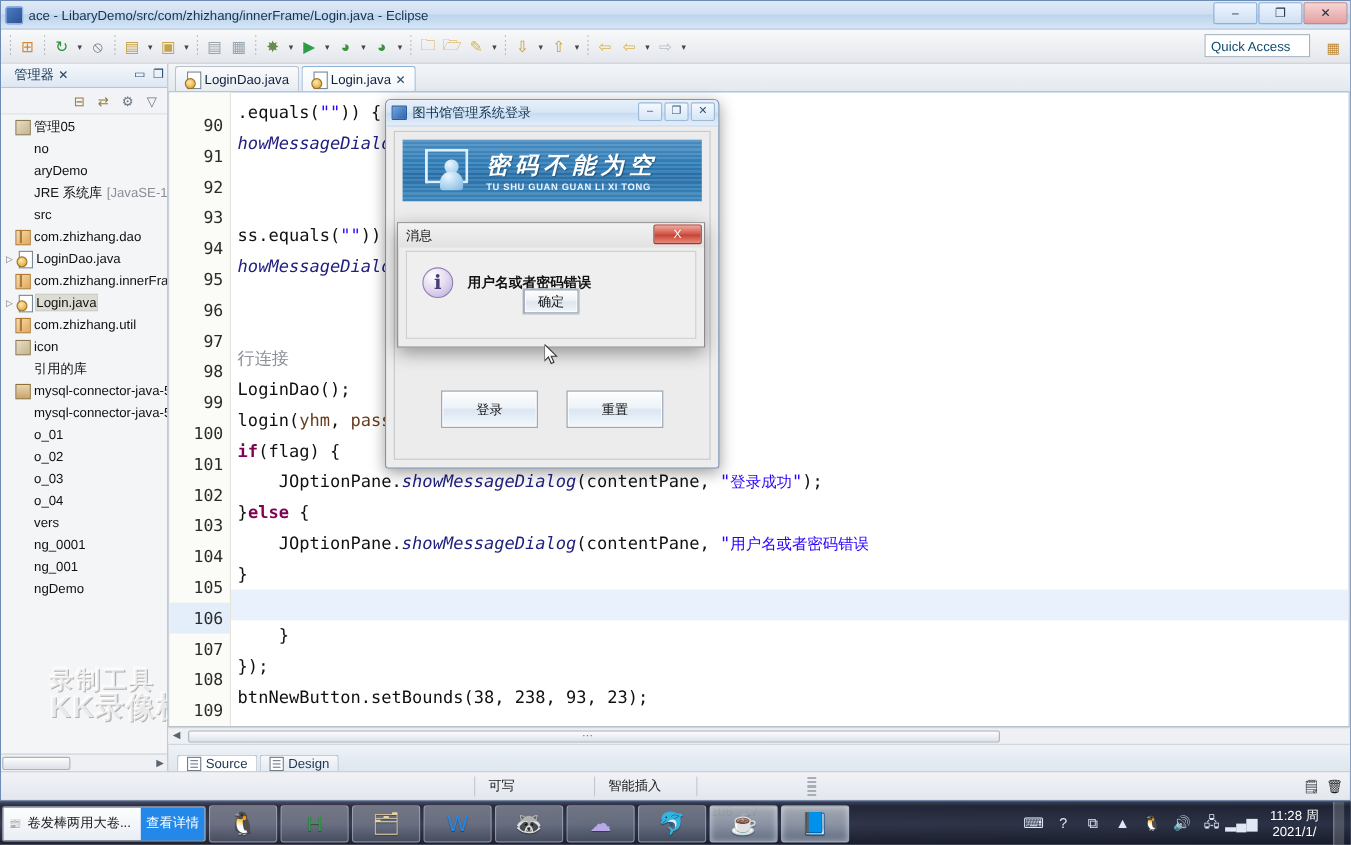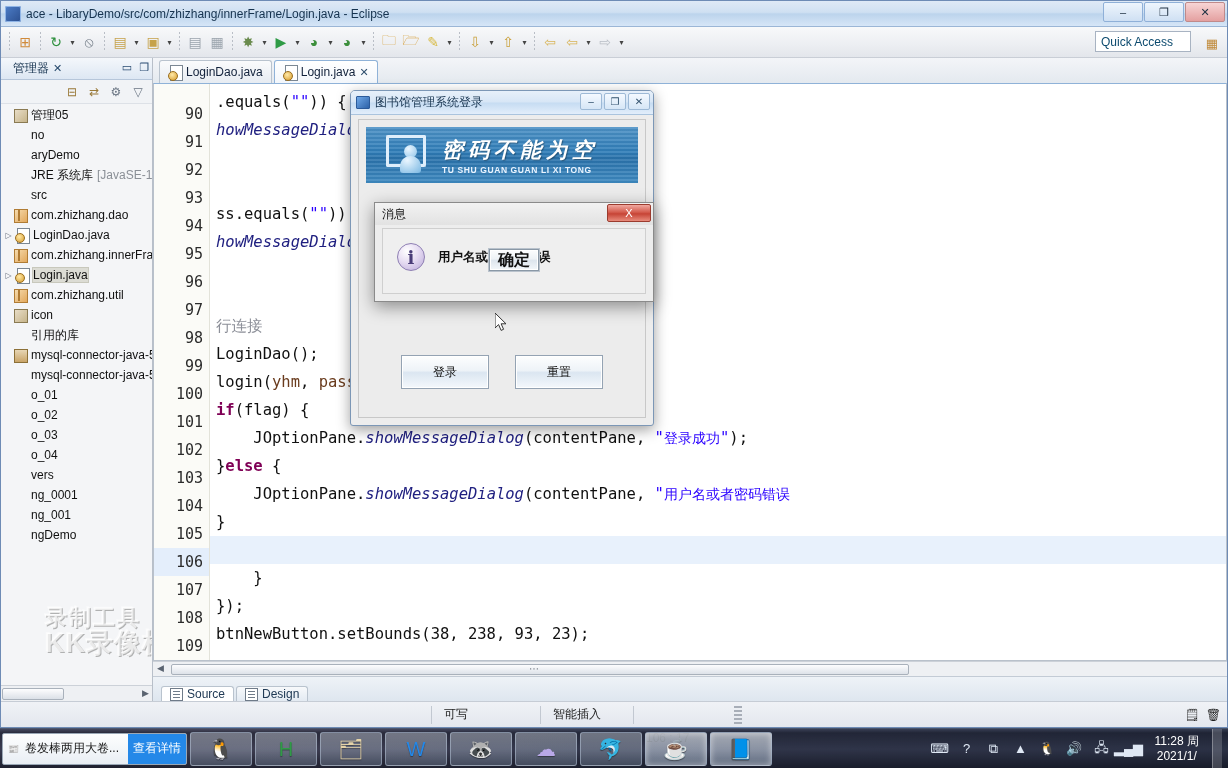--- a/index.html
+++ b/index.html
@@ -263,21 +263,21 @@
   .swingbtn {
     width:88px;height:34px; font-size:12px; color:#111;
     display:flex;align-items:center;justify-content:center;
     border:1px solid #94a3b3;
     background:linear-gradient(to bottom,#fdfefe 0%,#eef3f8 45%,#dbe6f1 52%,#f4f8fc 100%);
     box-shadow: inset 0 0 0 1px #ffffff;
   }
 
   
   #msgdlg {
-    position:absolute; left:374px; top:202px; width:280px; height:100px;
+    position:absolute; left:361px; top:202px; width:280px; height:114px;
     background:#ededed; border:1px solid #8a8a8a;
     box-shadow:0 5px 16px rgba(0,0,0,.40);
   }
   #msgdlg .md-title { height:22px;display:flex;align-items:center;padding-left:7px;position:relative;
     background:linear-gradient(to bottom,#f2f2f2,#e2e2e2); }
   #msgdlg .md-t { font-size:12px;color:#111; }
   #msgdlg .md-x {
     position:absolute;right:2px;top:1px;width:44px;height:18px;border-radius:2px;
     background:linear-gradient(to bottom,#f0a8a0 0%,#d45c4e 45%,#c64436 55%,#e88b7c 100%);
     border:1px solid #9b3b2e; color:#fff;font-size:11px;
@@ -290,21 +290,21 @@
     width:28px;height:28px;border-radius:50%;flex:0 0 28px;
     background:radial-gradient(circle at 35% 28%,#ffffff 0%,#e6dcf2 45%,#b9a8d8 100%);
     border:1px solid #8e7fb3; color:#4a3d78; font-size:18px; font-weight:bold;
     font-family:"DejaVu Serif", serif;
     display:flex;align-items:center;justify-content:center;
   }
   #msgdlg .md-m { margin-left:13px; font-size:12.5px;color:#111; font-weight:bold; }
   #msgdlg .md-ok {
     position:absolute; left:50%; transform:translateX(-50%); bottom:22px;
     width:50px;height:22px; display:flex;align-items:center;justify-content:center;
-    font-size:16px;color:#111; font-weight:bold;
+    font-size:12px;color:#111; font-weight:normal;
     border:1px solid #8a98a6;
     background:linear-gradient(to bottom,#fcfdfe 0%,#eef2f6 45%,#dde5ed 52%,#f3f7fa 100%);
     box-shadow: inset 0 0 0 1px #fff, 0 0 0 1px #b9c2cc;
   }
   #cursor { position:absolute; left:495px; top:313px; width:14px;height:20px; z-index:60; }
 
   
   #taskbar {
     position:absolute;left:0;bottom:0;width:1228px;height:40px;
     background:linear-gradient(to bottom, rgba(30,40,60,.55) 0%, rgba(12,18,32,.72) 10%,

